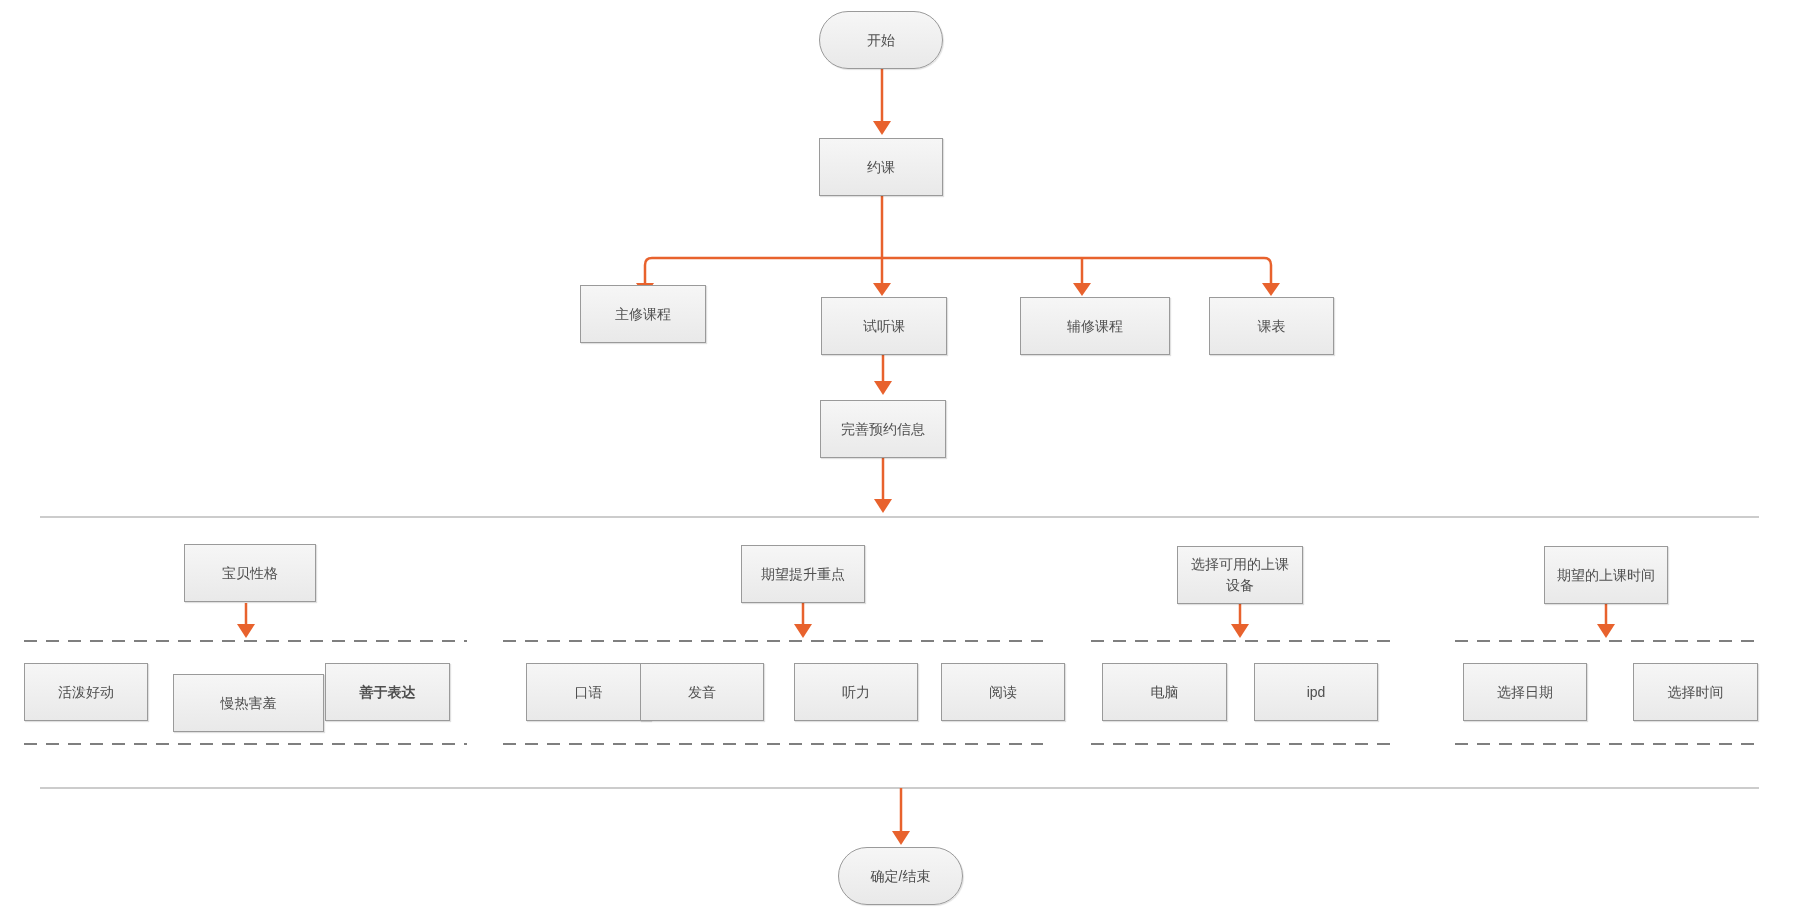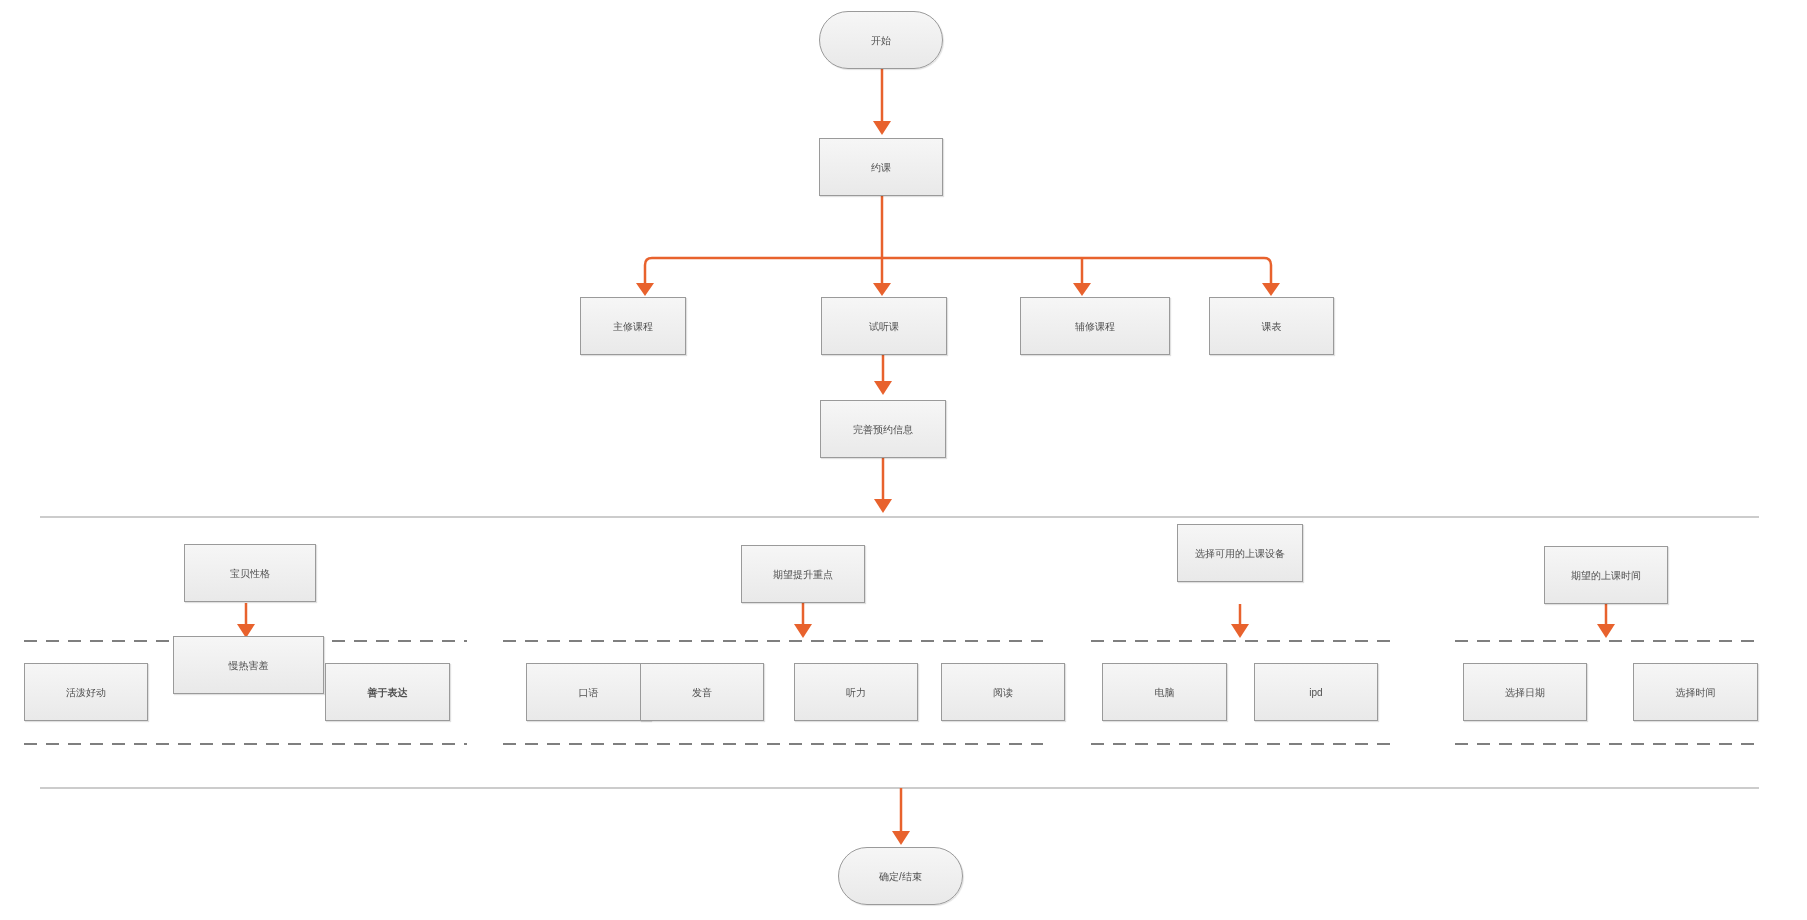--- a/index.html
+++ b/index.html
@@ -22,21 +22,21 @@
     display: flex;
     align-items: center;
     justify-content: center;
     text-align: center;
     padding: 0 8px;
     height: 58px;
     background: linear-gradient(180deg, var(--node-fill-top, #f6f6f6), var(--node-fill-bottom, #e9e9e9));
     border: 1px solid var(--node-border, #9a9a9a);
     box-shadow: 1px 1px 1px rgba(0,0,0,0.12);
     color: var(--text, #4f4f4f);
-    font-size: 10px;
+    font-size: 14px;
     line-height: 21px;
   }
   .stadium { border-radius: 29px; }
 </style>
 </head>
 <body>
 
 <div class="canvas">
 
   <svg class="wires" width="1807" height="920" viewBox="0 0 1807 920">
@@ -81,34 +81,34 @@
     <polygon class="head" points="1597,624 1615,624 1606,638"></polygon>
 
     <path class="arrow" d="M901 788 V832"></path>
     <polygon class="head" points="892,831 910,831 901,845"></polygon>
   </svg>
 
   <div class="node stadium" style="left:819px; top:11px; width:124px;">开始</div>
 
   <div class="node" style="left:819px; top:138px; width:124px;">约课</div>
 
-  <div class="node" style="left:580px; top:297px; width:106px;">主修课程</div>
+  <div class="node" style="left:580px; top:285px; width:126px;">主修课程</div>
   <div class="node" style="left:821px; top:297px; width:126px;">试听课</div>
   <div class="node" style="left:1020px; top:297px; width:150px;">辅修课程</div>
   <div class="node" style="left:1209px; top:297px; width:125px;">课表</div>
 
   <div class="node" style="left:820px; top:400px; width:126px;">完善预约信息</div>
 
   <div class="node" style="left:184px; top:544px; width:132px;">宝贝性格</div>
   <div class="node" style="left:741px; top:545px; width:124px;">期望提升重点</div>
-  <div class="node" style="left:1177px; top:524px; width:126px;">选择可用的上课设备</div>
+  <div class="node" style="left:1177px; top:546px; width:126px;">选择可用的上课设备</div>
   <div class="node" style="left:1544px; top:546px; width:124px;">期望的上课时间</div>
 
   <div class="node" style="left:24px; top:663px; width:124px;">活泼好动</div>
-  <div class="node" style="left:173px; top:636px; width:151px;">慢热害羞</div>
+  <div class="node" style="left:173px; top:674px; width:151px;">慢热害羞</div>
   <div class="node" style="left:325px; top:663px; width:125px;font-weight:bold;">善于表达</div>
 
   <div class="node" style="left:492px; top:663px; width:125px;margin-left:34px;">口语</div>
   <div class="node" style="left:640px; top:663px; width:124px;">发音</div>
   <div class="node" style="left:794px; top:663px; width:124px;">听力</div>
   <div class="node" style="left:941px; top:663px; width:124px;">阅读</div>
 
   <div class="node" style="left:1102px; top:663px; width:125px;">电脑</div>
   <div class="node" style="left:1254px; top:663px; width:124px;">ipd</div>
 

